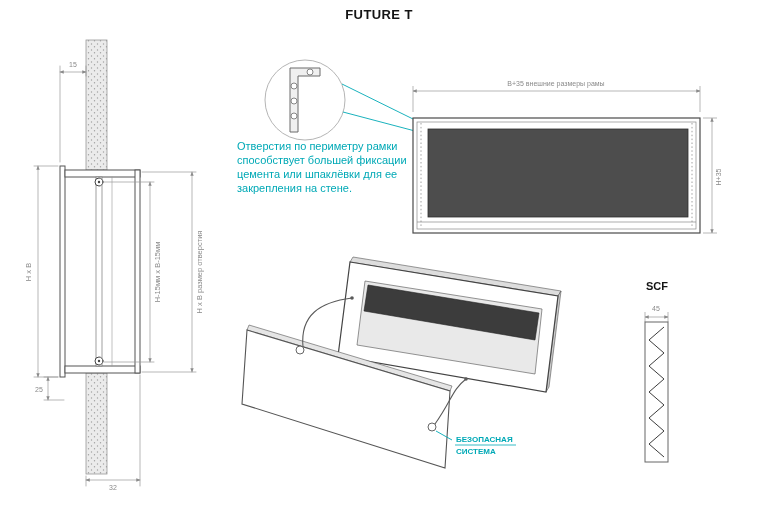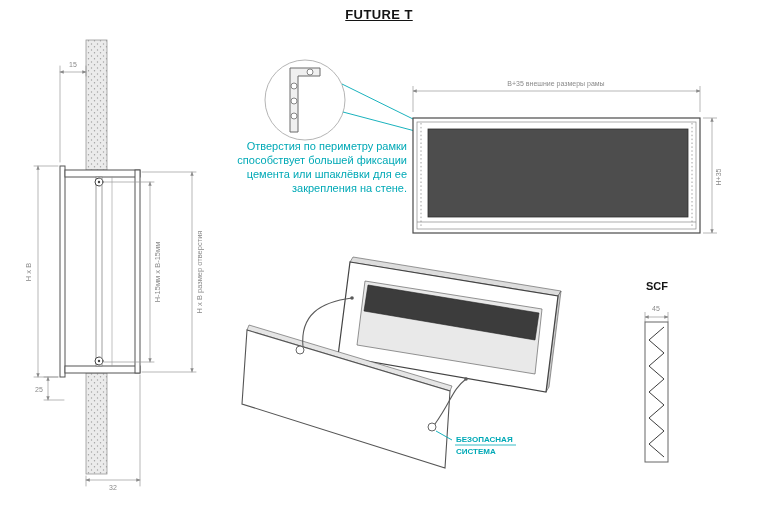--- a/index.html
+++ b/index.html
@@ -2,24 +2,24 @@
 <html><head>
 <meta charset="utf-8">
 <style>
   html,body { margin:0; padding:0; background:#fff; }
   .canvas {
     position:relative; width:758px; height:514px; background:#ffffff;
     font-family:"Liberation Sans", sans-serif; overflow:hidden;
   }
   .title {
     position:absolute; top:7px; left:0; width:100%; text-align:center;
-    font-size:13px; font-weight:bold; color:#141414; letter-spacing:.4px;text-decoration:underline;
+    font-size:13px; font-weight:bold; color:#141414; letter-spacing:.4px;
   }
   .note {
-    position:absolute; left:237px; top:139px; width:170px; text-align:right;
+    position:absolute; left:237px; top:139px; width:170px; text-align:left;
     font-size:11px; line-height:1.28; color:#00a9b6; font-weight:500;
   }
   svg.art { position:absolute; left:0; top:0; }
   svg text { font-family:"Liberation Sans", sans-serif; }
   .dim  { font-size:7px; fill:#8a8a8a; }
   .dim2 { font-size:7.5px; fill:#8a8a8a; }
   .scf  { font-size:11px; font-weight:bold; fill:#141414; }
   .safety { font-size:8px; font-weight:bold; }
 </style>
 </head>

